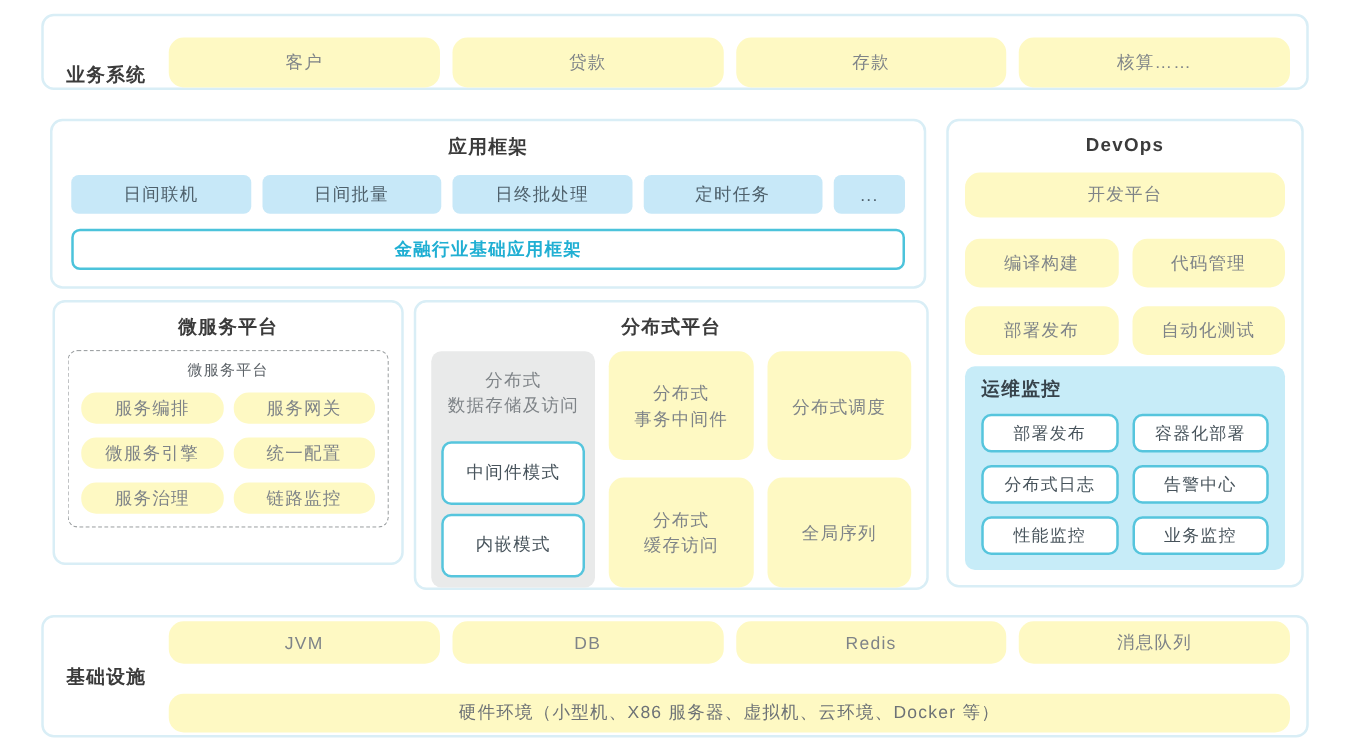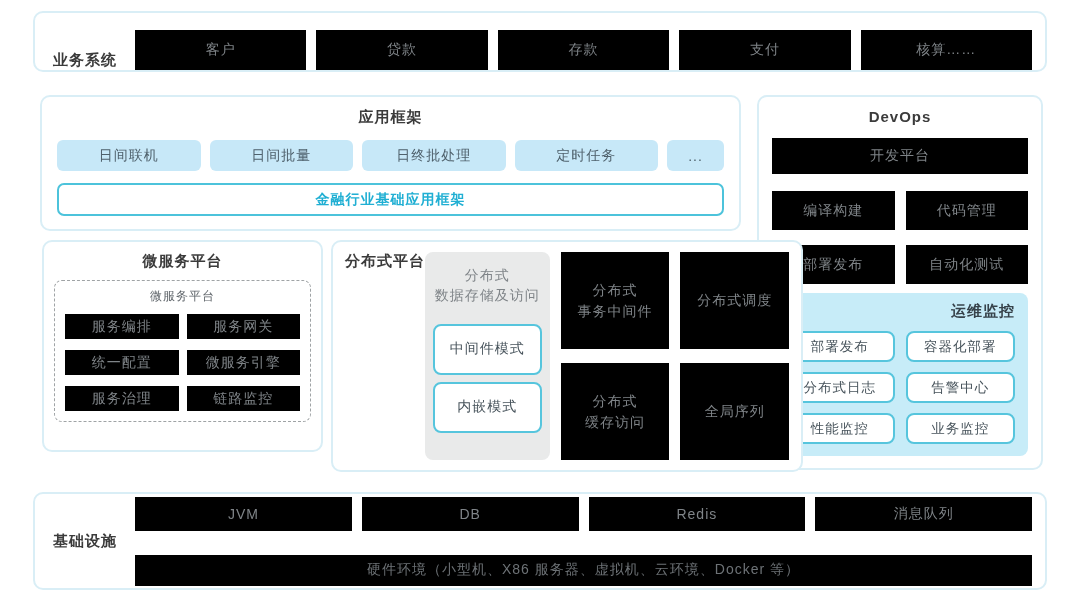--- a/index.html
+++ b/index.html
@@ -28,22 +28,22 @@
     letter-spacing: 1px;
   }
   .panel-title {
     text-align: center;
     font-size: 15px;
     font-weight: 600;
     color: #3b3b3b;
     letter-spacing: 1px;
   }
   .gray-chip {
-    background: #000000;
-    border-radius: 0;
+    background: #fef9c3;
+    border-radius: 12px;
     display: flex;
     align-items: center;
     justify-content: center;
     font-size: 14px;
     color: #7f8488;
     letter-spacing: 1px;
   }
   .blue-chip {
     background: #c7e8f8;
     border-radius: 6px;
@@ -100,21 +100,21 @@
   .devops .panel-title { margin-bottom: 13px; }
   .dev-platform { height: 39px; margin-bottom: 17px; }
   .grid2 { display: grid; grid-template-columns: 1fr 1fr; }
   .tools-grid { gap: 15px 11px; margin-bottom: 9px; }
   .tools-grid .gray-chip { height: 39px; }
   .ops-panel {
     flex: 1; background: #c7ecf8; border-radius: 8px;
     padding: 9px 13px 12px; display: flex; flex-direction: column;
   }
   .ops-title {
-    text-align: right; font-size: 15px; font-weight: 600;
+    text-align: left; font-size: 15px; font-weight: 600;
     color: #37434b; letter-spacing: 1px; margin-bottom: 10px;
   }
   .ops-grid { flex: 1; gap: 10px 11px; }
   .ops-grid .cyan-box { height: 31px; font-size: 13.5px; }
 
   
   .microservice {
     left: 42px; top: 240px; width: 281px; height: 212px;
     display: flex; flex-direction: column; padding: 10px 10px 28px;
   }
@@ -125,22 +125,22 @@
   }
   .dashed-title {
     text-align: center; font-size: 12px; color: #5d6368;
     margin-bottom: 9px; letter-spacing: 1px;
   }
   .ms-grid { flex: 1; gap: 11px 8px; }
   .ms-grid .gray-chip { font-size: 14px; }
 
   
   .distributed {
-    left: 331px; top: 240px; width: 472px; height: 232px;
-    display: flex; flex-direction: row; padding: 10px 12px 10px;
+    left: 331px; top: 240px; width: 412px; height: 232px;
+    display: flex; flex-direction: column; padding: 10px 12px 10px;
   }
   .distributed .panel-title { margin-bottom: 10px; }
   .dist-grid { flex: 1; display: flex; gap: 11px; }
   .storage-box {
     flex: 1; background: #e9eaea; border-radius: 8px;
     display: flex; flex-direction: column; padding: 13px 8px 8px;
   }
   .storage-title { font-size: 14px; color: #7f8488; margin-bottom: 11px; letter-spacing: 1px; }
   .storage-box .cyan-box { height: 51px; margin-top: 7px; }
   .storage-box .cyan-box:first-of-type { margin-top: 0; }
@@ -161,21 +161,20 @@
 <body>
 
 <div class="page">
 
   <section class="panel top-panel">
     <div class="side-label">业务系统</div>
     <div class="chip-row">
       <div class="gray-chip">客户</div>
       <div class="gray-chip">贷款</div>
       <div class="gray-chip">存款</div>
-      <div class="gray-chip">支付</div>
       <div class="gray-chip">核算……</div>
     </div>
   </section>
 
   <section class="panel app-framework">
     <div class="panel-title">应用框架</div>
     <div class="modules-row">
       <div class="blue-chip">日间联机</div>
       <div class="blue-chip">日间批量</div>
       <div class="blue-chip">日终批处理</div>
@@ -207,22 +206,22 @@
     </div>
   </section>
 
   <section class="panel microservice">
     <div class="panel-title">微服务平台</div>
     <div class="dashed-box">
       <div class="dashed-title">微服务平台</div>
       <div class="grid2 ms-grid">
         <div class="gray-chip">服务编排</div>
         <div class="gray-chip">服务网关</div>
+        <div class="gray-chip">微服务引擎</div>
         <div class="gray-chip">统一配置</div>
-        <div class="gray-chip">微服务引擎</div>
         <div class="gray-chip">服务治理</div>
         <div class="gray-chip">链路监控</div>
       </div>
     </div>
   </section>
 
   <section class="panel distributed">
     <div class="panel-title">分布式平台</div>
     <div class="dist-grid">
       <div class="storage-box">

